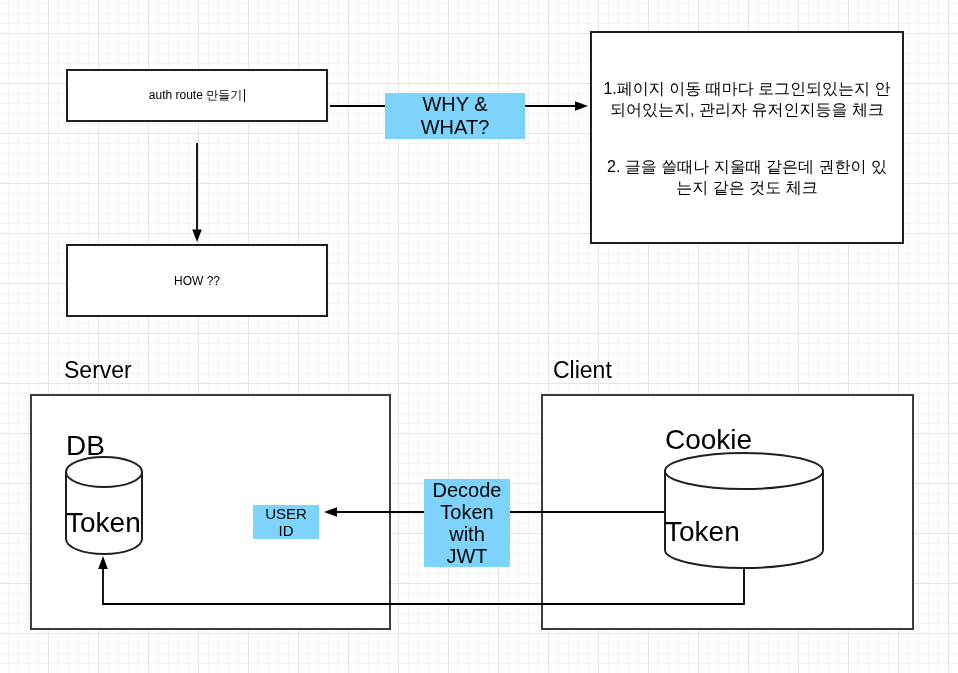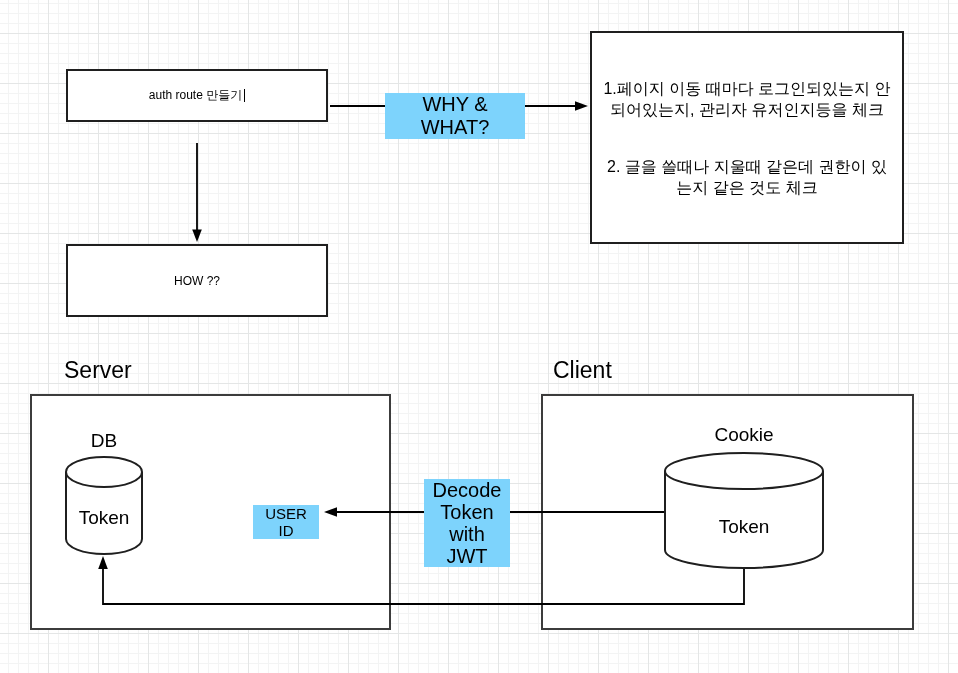--- a/index.html
+++ b/index.html
@@ -57,21 +57,21 @@
   }
   .arrow-label {
     position: absolute;
     background: #7dd3fc;
     text-align: center;
     padding: 0 3px;
   }
   .why-what { font-size: 20px; left: 385px; top: 93px; width: 140px; }
   .decode { font-size: 20px; line-height: 22px; left: 424px; top: 479px; width: 86px; }
   .floating-title { position: absolute; font-size: 23px; }
-  .cyl-label { position: absolute; font-size: 19px; text-align: center; }
+  .cyl-label { position: absolute; font-size: 28px; }
 </style>
 </head>
 <body>
 
 <div class="abs" style="width:958px;height:673px;">
 
   <div class="rect container" style="left:30px;top:394px;width:361px;height:236px;"></div>
   <div class="rect container" style="left:541px;top:394px;width:373px;height:236px;"></div>
 
   <div class="rect center-text small-label" style="left:66px;top:69px;width:262px;height:53px;">

